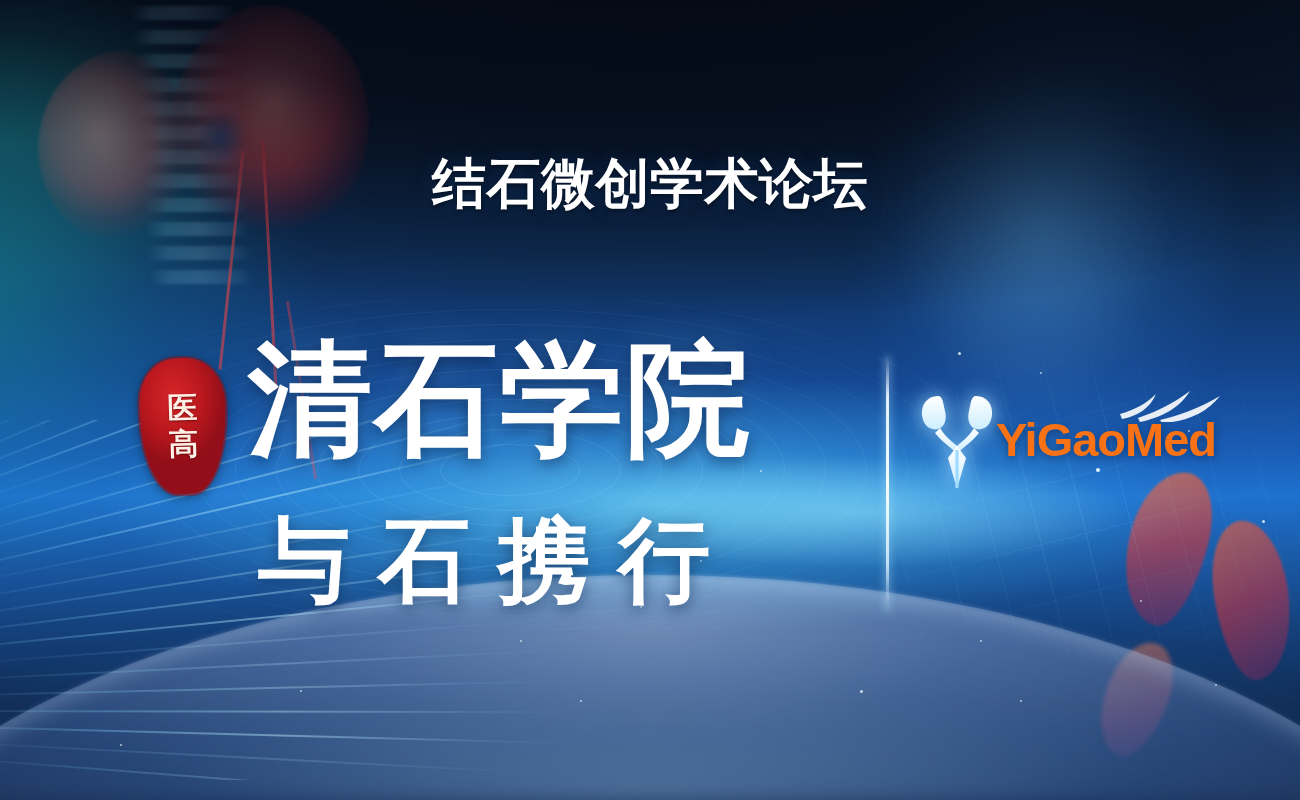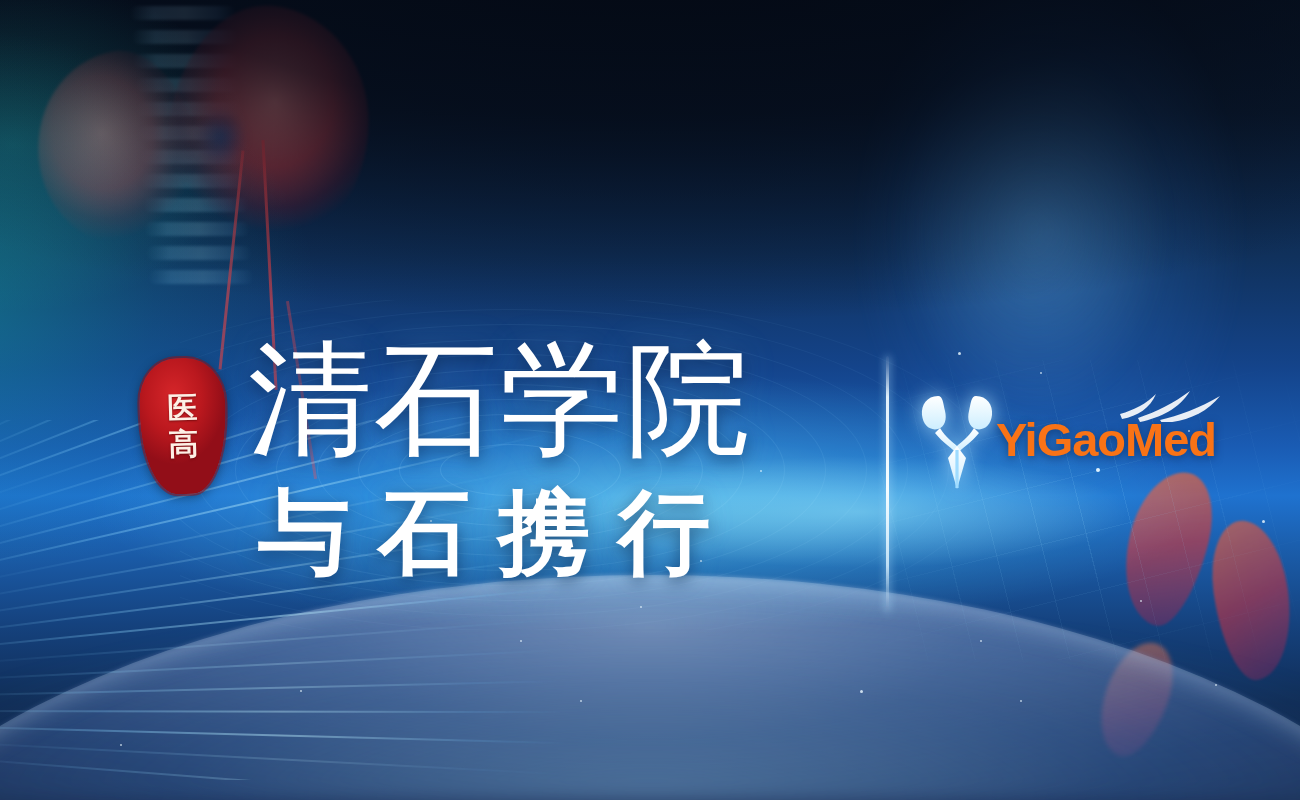--- a/index.html
+++ b/index.html
@@ -223,27 +223,27 @@
     letter-spacing:0;
     text-shadow:0 1px 2px rgba(90,8,12,.7);
   }
 
   
   .brand{
     position:absolute;left:248px;top:336px;
     color:#ffffff;
     font-size:124px;
     line-height:126px;
-    font-weight:400;
+    font-weight:700;
     letter-spacing:2px;
     white-space:nowrap;
     text-shadow:0 4px 16px rgba(4,24,60,.55), 0 0 34px rgba(120,205,255,.28);
   }
   .slogan{
-    position:absolute;left:258px;top:484px;
+    position:absolute;left:258px;top:512px;
     color:#ffffff;
     font-size:92px;
     line-height:96px;
     font-weight:700;
     letter-spacing:28px;
     white-space:nowrap;
     text-shadow:0 4px 16px rgba(4,24,60,.55), 0 0 30px rgba(120,205,255,.25);
   }
 
   
@@ -398,20 +398,21 @@
       <div class="spark" style="left: 1140px; top: 600px; width: 2px; height: 2px; opacity: 0.7;"></div>
       <div class="spark" style="left: 760px; top: 470px; width: 2px; height: 2px; opacity: 0.7;"></div>
       <div class="spark" style="left: 430px; top: 520px; width: 2px; height: 2px; opacity: 0.7;"></div>
       <div class="spark" style="left: 580px; top: 700px; width: 2px; height: 2px; opacity: 0.7;"></div>
       <div class="spark" style="left: 1020px; top: 700px; width: 2px; height: 2px; opacity: 0.7;"></div>
     </div>
 
   <div class="content">
 
     <div class="headline">
+      <span class="hl-2">结石微创学术论坛</span>
     </div>
 
     <div class="seal">
       <span>医</span>
       <span>高</span>
     </div>
 
     <div class="brand">清石学院</div>
     <div class="slogan">与石携行</div>
 

